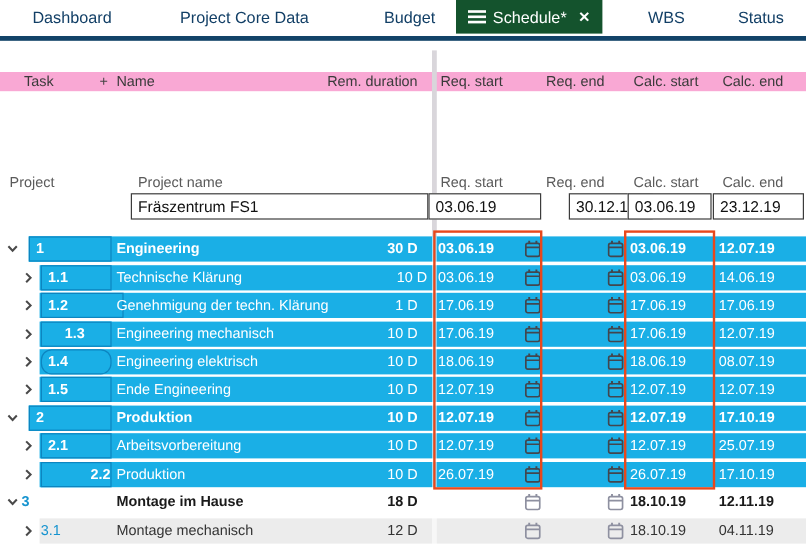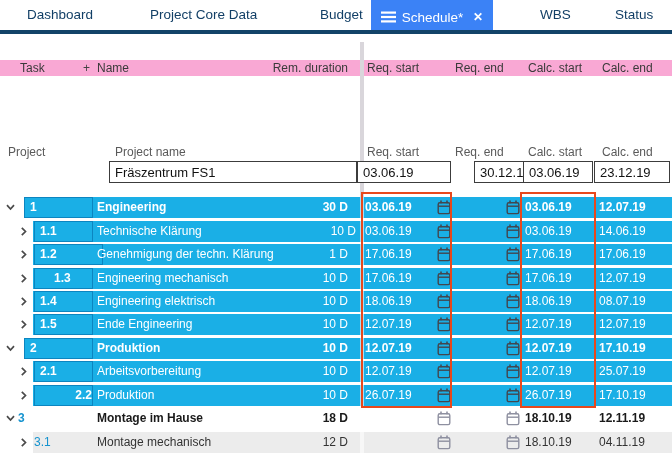--- a/index.html
+++ b/index.html
@@ -8,21 +8,21 @@
     font-family:"Liberation Sans",sans-serif;position:relative;
     -webkit-font-smoothing:antialiased;
   }
   .stage{position:absolute;inset:0;width:672px;height:460px;}
 
   
   .tabbar{position:absolute;left:0;top:0;width:672px;height:34px;background:#fff;}
   .tab{position:absolute;top:0;height:30px;line-height:30px;font-size:13.5px;
        color:#123f66;cursor:pointer;white-space:nowrap;}
   .tab.active{
-    background:#3b82f6;color:#ffffff;height:34px;left:371px;width:122px;
+    background:#14532d;color:#ffffff;height:28px;left:380px;width:122px;
     display:flex;align-items:center;justify-content:space-between;
     box-sizing:border-box;padding:0 10px;line-height:normal;
   }
   .tab-underline{position:absolute;left:0;top:30px;width:672px;height:4px;background:#124368;}
   .tab-menu-icon{display:inline-flex;align-items:center;}
   .tab-close{font-size:12px;font-weight:bold;color:#fff;padding-left:4px;cursor:pointer;}
 
   
   .colheader{position:absolute;left:0;top:60px;width:672px;height:16px;background:#f9a8d4;
              font-size:12px;color:#3a3a3a;}
@@ -228,21 +228,21 @@
             <line x1="1.2" y1="6.2" x2="12.8" y2="6.2" stroke="currentColor" stroke-width="1.4"></line>
             <line x1="4" y1="0.6" x2="4" y2="3.2" stroke="currentColor" stroke-width="1.6"></line>
             <line x1="10" y1="0.6" x2="10" y2="3.2" stroke="currentColor" stroke-width="1.6"></line>
           </svg></span>
       </div>
       <div class="row style-highlight" style="top: 291px;">
         <div class="hl" style="left: 33px;"></div>
         <span class="chev" style="left: 18px;"><svg width="11" height="11" viewBox="0 0 11 11">
             <polyline points="3.8,1.8 7.5,5.5 3.8,9.2" fill="none" stroke="#4a4a4a" stroke-width="1.7"></polyline>
           </svg></span>
-        <div class="numbox" style="left: 34px; width: 59px;">1.4</div>
+        <div class="numbox" style="left: 34px; width: 59px; border-radius: 9px;">1.4</div>
         <div class="cell c-name">Engineering elektrisch</div>
         <div class="cell c-dur">10 D</div>
         <div class="cell c-reqstart">18.06.19</div>
         <div class="cell c-calcstart">18.06.19</div>
         <div class="cell c-calcend">08.07.19</div>
         <span class="cal cal-1"><svg width="14" height="15" viewBox="0 0 14 15">
             <rect x="1.2" y="2.8" width="11.6" height="10.8" rx="1.6" fill="none" stroke="currentColor" stroke-width="1.4"></rect>
             <line x1="1.2" y1="6.2" x2="12.8" y2="6.2" stroke="currentColor" stroke-width="1.4"></line>
             <line x1="4" y1="0.6" x2="4" y2="3.2" stroke="currentColor" stroke-width="1.6"></line>
             <line x1="10" y1="0.6" x2="10" y2="3.2" stroke="currentColor" stroke-width="1.6"></line>

